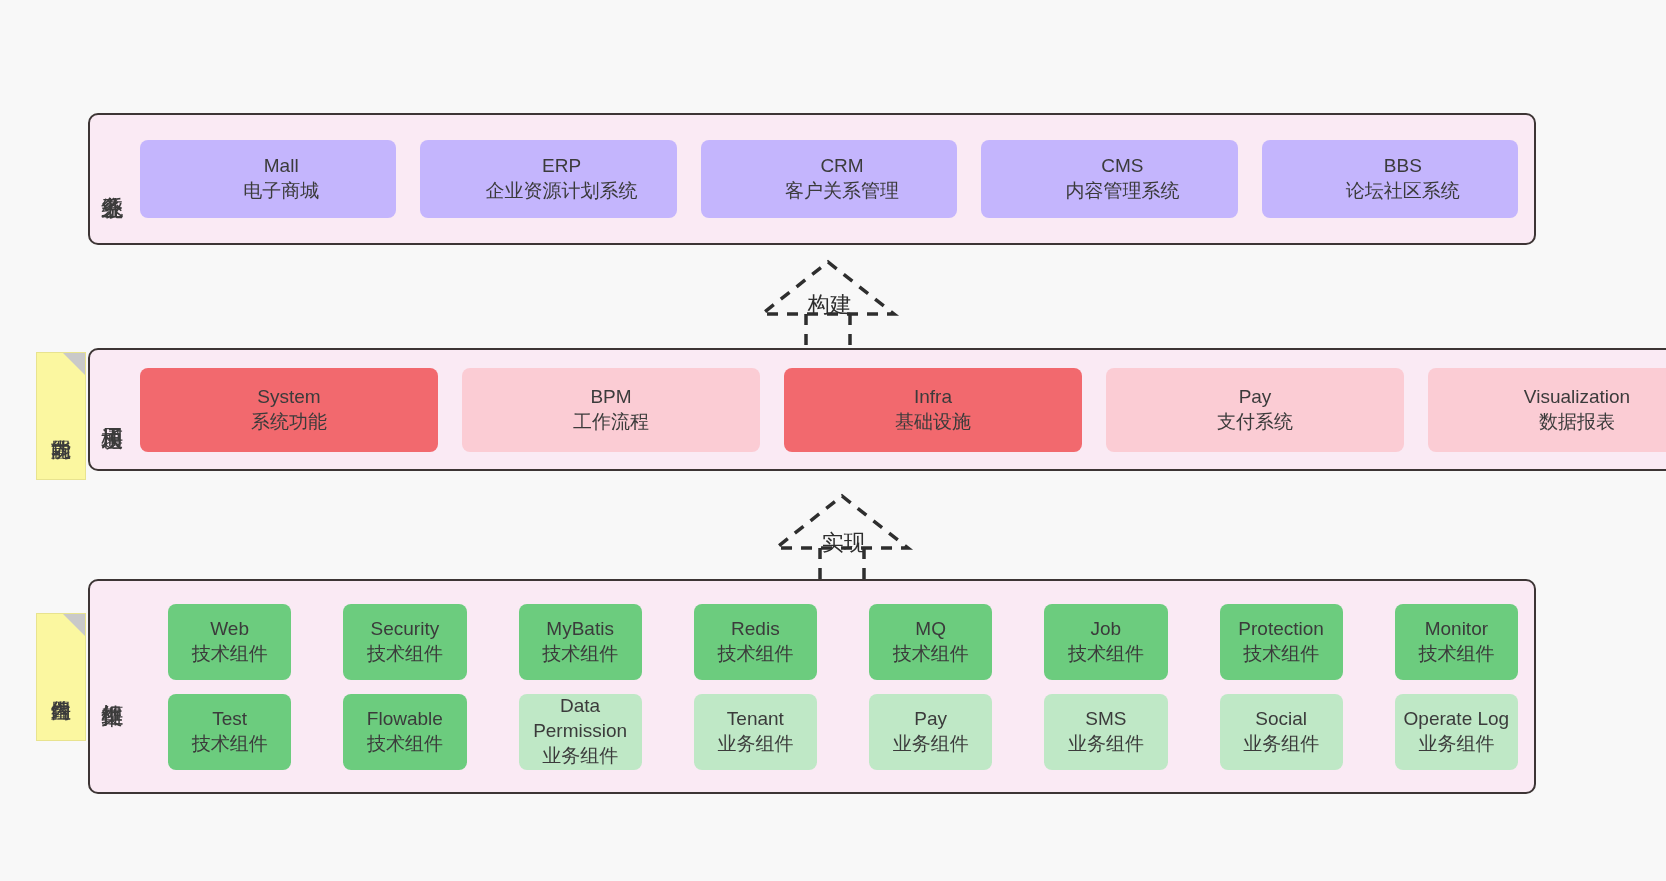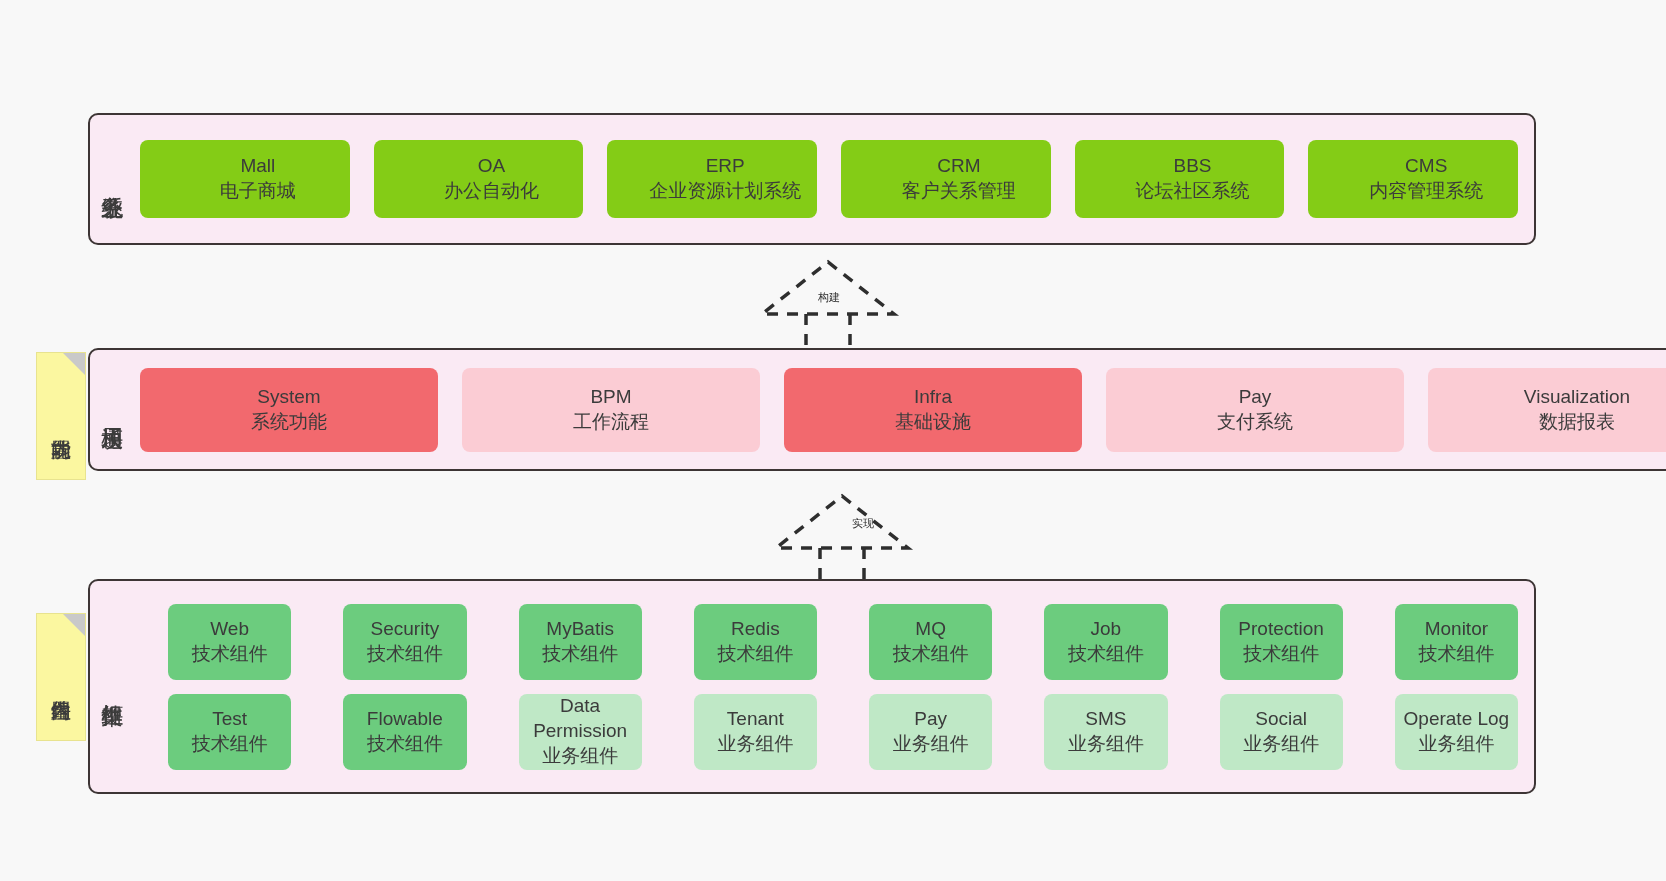--- a/index.html
+++ b/index.html
@@ -80,21 +80,21 @@
     padding: 4px 6px;
     box-sizing: border-box;
   }
   .card .t1 { display:block; }
   .card .t2 { display:block; }
 
   .h-biz   { height: 78px; }
   .h-mod   { height: 84px; }
   .h-frm   { height: 76px; margin-left: 28px; }
 
-  .c-blue        { background: #84cc16; padding-left: 32px; }
+  .c-blue        { background: #c4b5fd; padding-left: 32px; }
   .c-red         { background: #f2696e; }
   .c-pink        { background: #fbccd4; }
   .c-green       { background: #6ccc7e; }
   .c-green-light { background: #bfe8c6; }
 
   
   .note {
     position: absolute;
     background: #fbf7a0;
     border: 1px solid #e8e38f;
@@ -120,21 +120,21 @@
   }
 
   
   .connector {
     position: absolute;
     z-index: 4;
   }
   .connector svg { display: block; overflow: visible; }
   .connector-label {
     position: absolute;
-    font-size: 11px;
+    font-size: 22px;
     color: #2e2e2e;
     background: transparent;
     white-space: nowrap;
     left: 50%;
     transform: translateX(-46%);
   }
 </style>
 </head>
 <body>
 
@@ -143,43 +143,39 @@
   <div class="layer" id="layer-business" style="left:88px; top:113px; width:1448px; height:132px;">
     <div class="layer-title">业务系统</div>
     <div class="layer-body">
       <div class="row">
 
         <div class="card c-blue h-biz">
           <span class="t1">Mall</span>
           <span class="t2">电子商城</span>
         </div>
 
-        <div class="card c-blue h-biz">
-          <span class="t1">OA</span>
-          <span class="t2">办公自动化</span>
-        </div>
 
         <div class="card c-blue h-biz">
           <span class="t1">ERP</span>
           <span class="t2">企业资源计划系统</span>
         </div>
 
         <div class="card c-blue h-biz">
           <span class="t1">CRM</span>
           <span class="t2">客户关系管理</span>
         </div>
 
         <div class="card c-blue h-biz">
+          <span class="t1">CMS</span>
+          <span class="t2">内容管理系统</span>
+        </div>
+
+        <div class="card c-blue h-biz">
           <span class="t1">BBS</span>
           <span class="t2">论坛社区系统</span>
-        </div>
-
-        <div class="card c-blue h-biz">
-          <span class="t1">CMS</span>
-          <span class="t2">内容管理系统</span>
         </div>
 
       </div>
     </div>
   </div>
 
   <div class="connector" id="connector-build" style="left:758px; top:258px; width:140px; height:90px;">
     <svg width="140" height="90" viewBox="0 0 140 90">
 
       <path d="M 70 4 L 136 56 L 4 56 Z" fill="#f8f8f8" stroke="#2e2e2e" stroke-width="3.5" stroke-dasharray="11 9" stroke-linejoin="miter"></path>
@@ -227,21 +223,21 @@
 
       </div>
     </div>
   </div>
 
   <div class="connector" id="connector-implement" style="left:772px; top:492px; width:140px; height:88px;">
     <svg width="140" height="88" viewBox="0 0 140 88">
       <path d="M 70 4 L 136 56 L 4 56 Z" fill="#f8f8f8" stroke="#2e2e2e" stroke-width="3.5" stroke-dasharray="11 9" stroke-linejoin="miter"></path>
       <path d="M 48 56 L 48 88 M 92 56 L 92 88" fill="none" stroke="#2e2e2e" stroke-width="3.5" stroke-dasharray="11 9"></path>
     </svg>
-    <span class="connector-label" style="top:24px;margin-left:20px;">实现</span>
+    <span class="connector-label" style="top:36px;">实现</span>
   </div>
 
   <div class="note" id="note-framework" style="left:36px; top:613px; width:50px; height:128px;">
     <span class="fold"></span>
     <span>内置组件</span>
   </div>
 
   <div class="layer" id="layer-framework" style="left:88px; top:579px; width:1448px; height:215px;">
     <div class="layer-title">框架组件</div>
     <div class="layer-body">

